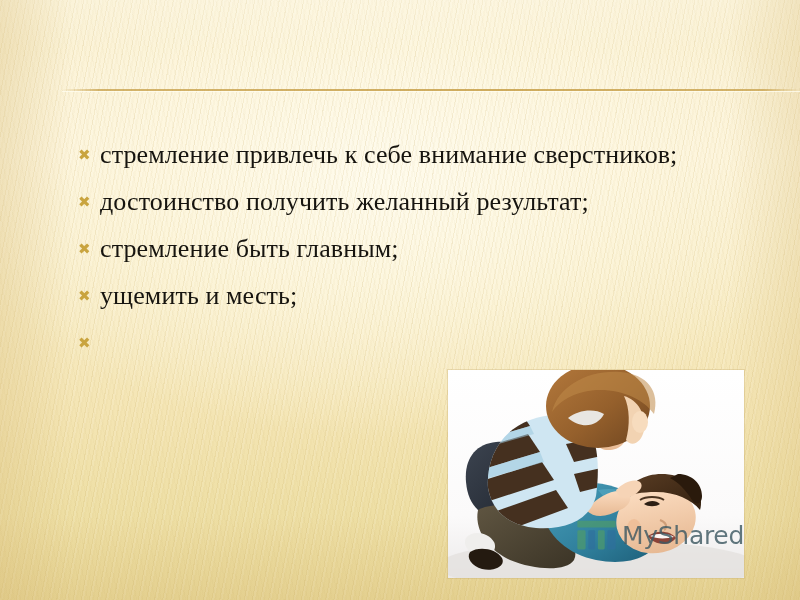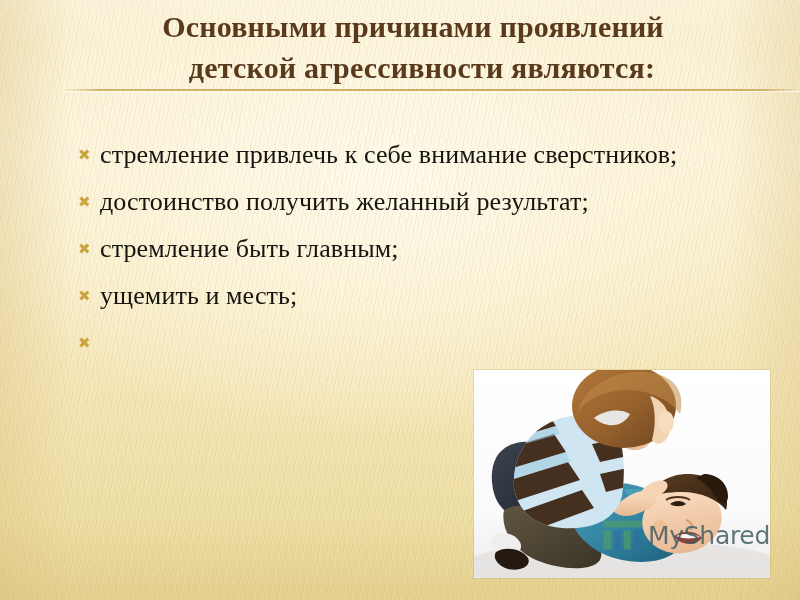--- a/index.html
+++ b/index.html
@@ -156,21 +156,21 @@
     color: #16140f;
     letter-spacing: 0.1px;
   }
   .bullet.wrap .bullet-text {
     max-width: 530px;
   }
 
   
   .photo {
     position: absolute;
-    left: 474px;
+    left: 448px;
     top: 370px;
     width: 296px;
     height: 208px;
     background: #ffffff;
     overflow: hidden;
     box-shadow: 0 0 0 1px rgba(200,175,115,0.35);
   }
   .photo svg { display: block; width: 100%; height: 100%; }
 
   .watermark {
@@ -196,24 +196,20 @@
 <body>
 
 <div class="slide">
 
   <div class="bg-base"></div>
   <div class="bg-radial"></div>
   <div class="bg-stripes"></div>
   <div class="bg-stripes2"></div>
   <div class="bg-vignette"></div>
 
-  <div class="title-block">
-    <div class="title-line l1">Основными причинами проявлений</div>
-    <div class="title-line l2">детской агрессивности являются:</div>
-  </div>
   <div class="title-rule"></div>
   <div class="title-rule-hi"></div>
 
   <div class="bullets">
 
     <div class="bullet">
       <span class="bullet-marker">✖</span>
       <span class="bullet-text">стремление привлечь к себе внимание сверстников;</span>
     </div>
 

